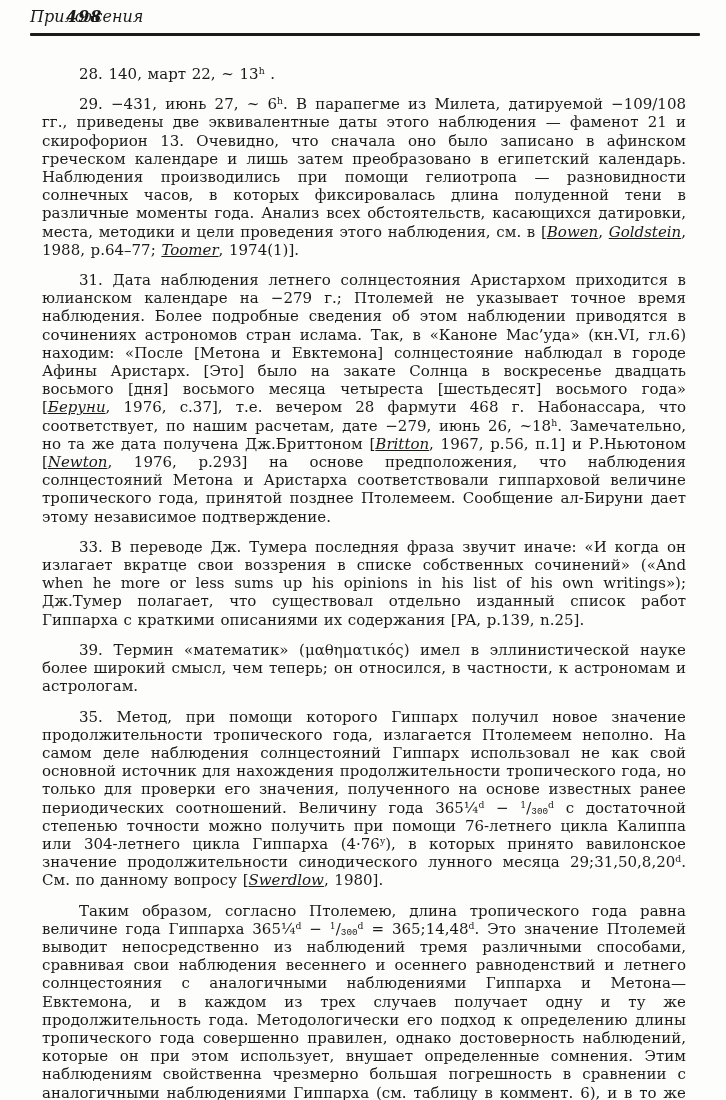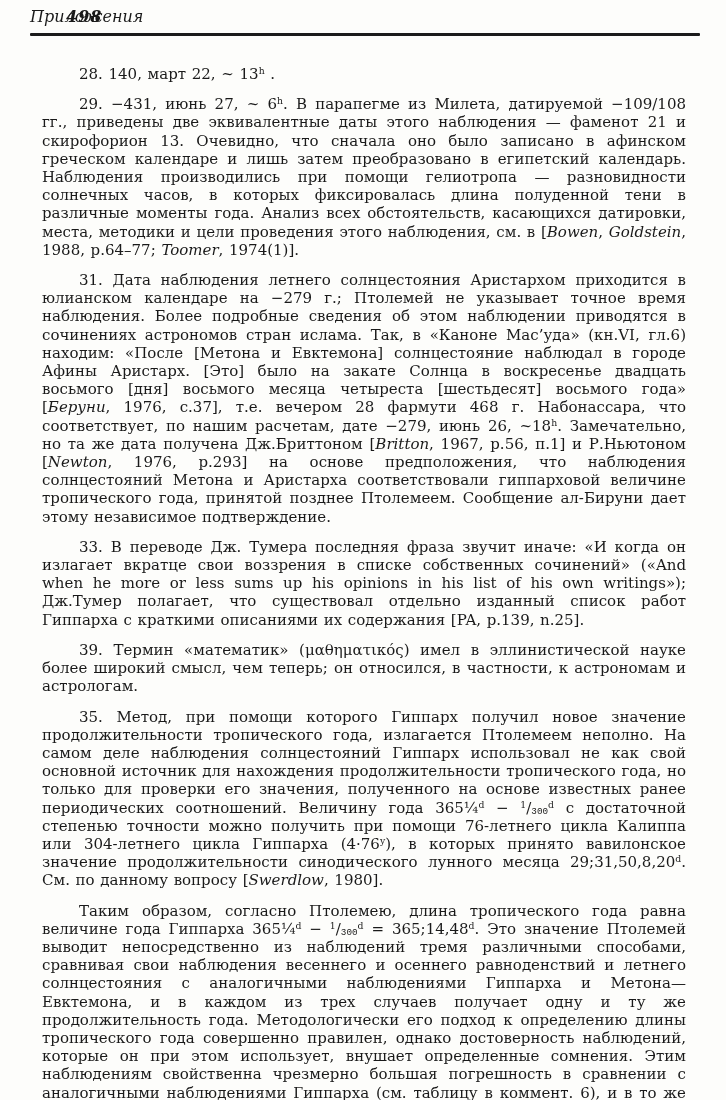--- a/index.html
+++ b/index.html
@@ -15,21 +15,21 @@
   .rule { position:absolute; top:33px; left:30px; right:26px; height:3px;
     background:#1b1b1b; border-radius:1px; }
   .body {
     position:absolute; top:53px; left:30px; width:668px;
     font-size:15px; line-height:18.2px; text-align:justify;
     word-spacing:0.06em;
   }
   .body p { margin:12px; padding:0; text-indent:37px; }
   .sup { font-size:0.62em; vertical-align:0.5em; line-height:0; }
   .sub { font-size:0.62em; vertical-align:-0.15em; line-height:0;font-family:Liberation Mono, monospace; }
-  .it  { font-style:italic; }
+  .it  { font-style:italic;text-decoration:underline; }
 </style>
 </head>
 <body>
 
 <div class="page">
   <div class="header">
     <span class="pagenum">498</span>
     <span class="running-title">Приложения</span>
   </div>
   <div class="rule"></div>

